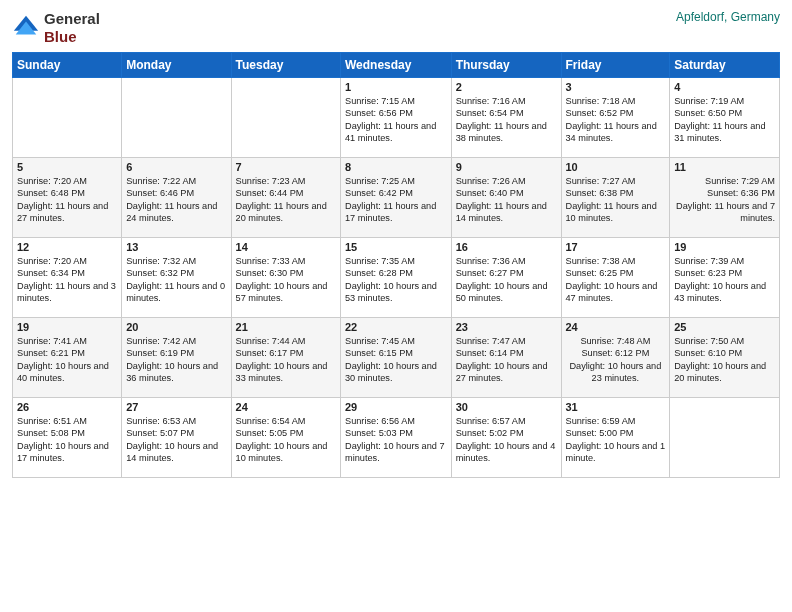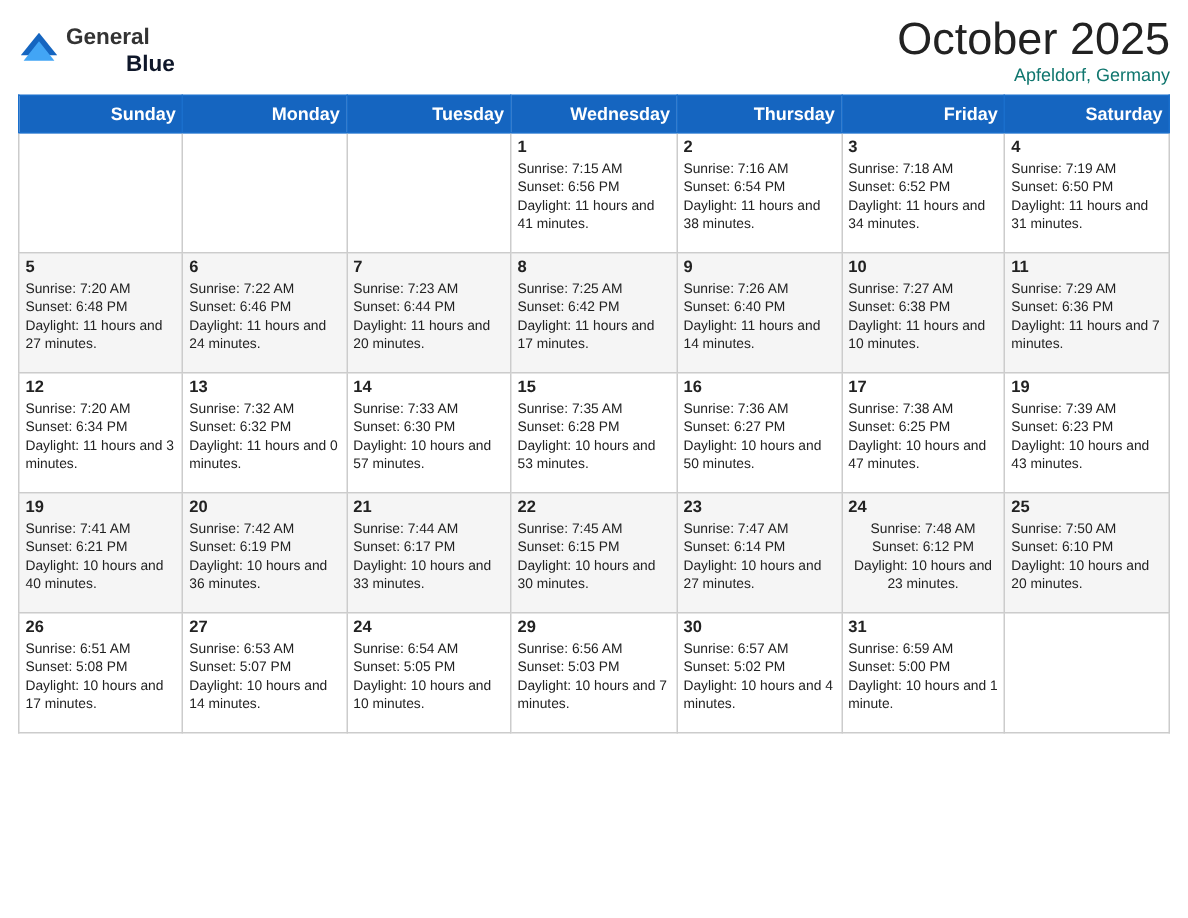--- a/index.html
+++ b/index.html
@@ -12,35 +12,35 @@
     }
     .page {
       width: 792px;
       height: 612px;
       background: #fff;
       padding: 10px 12px 10px 12px;
     }
     .header {
       display: flex;
       justify-content: space-between;
-      align-items: center;
+      align-items: flex-start;
       margin-bottom: 6px;
     }
     .logo {
       display: flex;
       align-items: center;
       gap: 0;
     }
     .logo-text {
       font-size: 15px;
       font-weight: bold;
       line-height: 1.2;
       color: #333;
     }
-    .logo-text .blue { color: #0f172a; margin-left: 40px; }
+    .logo-text .blue { color: #7f1d1d; }
     .logo-icon {
       width: 28px;
       height: 28px;
       margin-right: 4px;
     }
     .title-block {
       text-align: right;
     }
     .month-title {
       font-size: 30px;
@@ -56,21 +56,21 @@
       width: 100%;
       border-collapse: collapse;
       border: 1px solid #ccc;
     }
     .calendar th {
       background: #1565C0;
       color: #fff;
       font-size: 12px;
       font-weight: bold;
       padding: 5px 4px;
-      text-align: right;
+      text-align: left;
       border: 1px solid #1a6fcc;
     }
     .calendar td {
       border: 1px solid #ccc;
       vertical-align: top;
       padding: 3px 4px;
       width: 113px;
       font-size: 9.5px;
       color: #222;
       height: 80px;
@@ -104,21 +104,20 @@
       <svg class="logo-icon" viewBox="0 0 30 30">
         <polygon points="15,2 28,18 2,18" fill="#1565C0"></polygon>
         <polygon points="15,8 26,22 4,22" fill="#42A5F5"></polygon>
       </svg>
       <div class="logo-text">
         <span>General</span><br>
         <span class="blue">Blue</span>
       </div>
     </div>
     <div class="title-block">
-      <div class="month-title">October 2025</div>
       <div class="subtitle">Apfeldorf, Germany</div>
     </div>
   </div>
 
   <table class="calendar">
     <thead>
       <tr>
         <th>Sunday</th>
         <th>Monday</th>
         <th>Tuesday</th>
@@ -190,21 +189,21 @@
 Daylight: 11 hours and 14 minutes.</div>
           </td>
           <td>
             <div class="day-number">10</div>
             <div class="day-info" style="white-space: pre-line;">Sunrise: 7:27 AM
 Sunset: 6:38 PM
 Daylight: 11 hours and 10 minutes.</div>
           </td>
           <td>
             <div class="day-number">11</div>
-            <div class="day-info" style="white-space: pre-line;">Sunrise: 7:29 AM
+            <div class="day-info" style="white-space: pre-line; text-align: right;">Sunrise: 7:29 AM
 Sunset: 6:36 PM
 Daylight: 11 hours and 7 minutes.</div>
           </td>
         </tr>
         <tr>
           <td>
             <div class="day-number">12</div>
             <div class="day-info" style="white-space: pre-line;">Sunrise: 7:20 AM
 Sunset: 6:34 PM
 Daylight: 11 hours and 3 minutes.</div>

